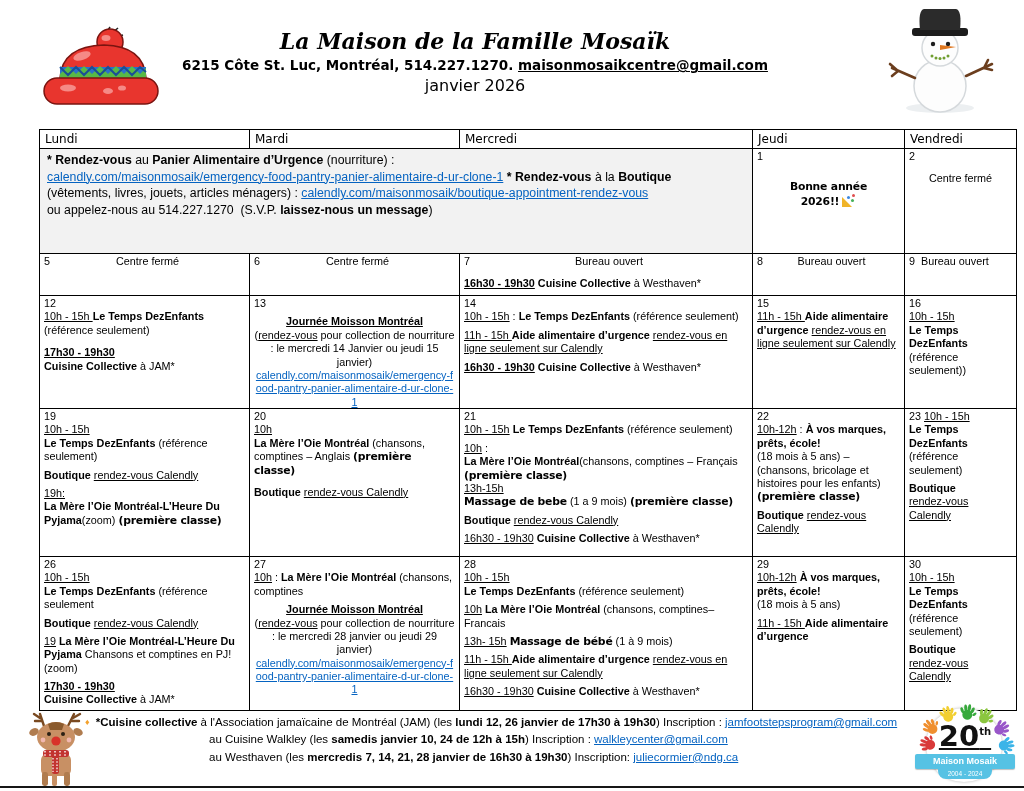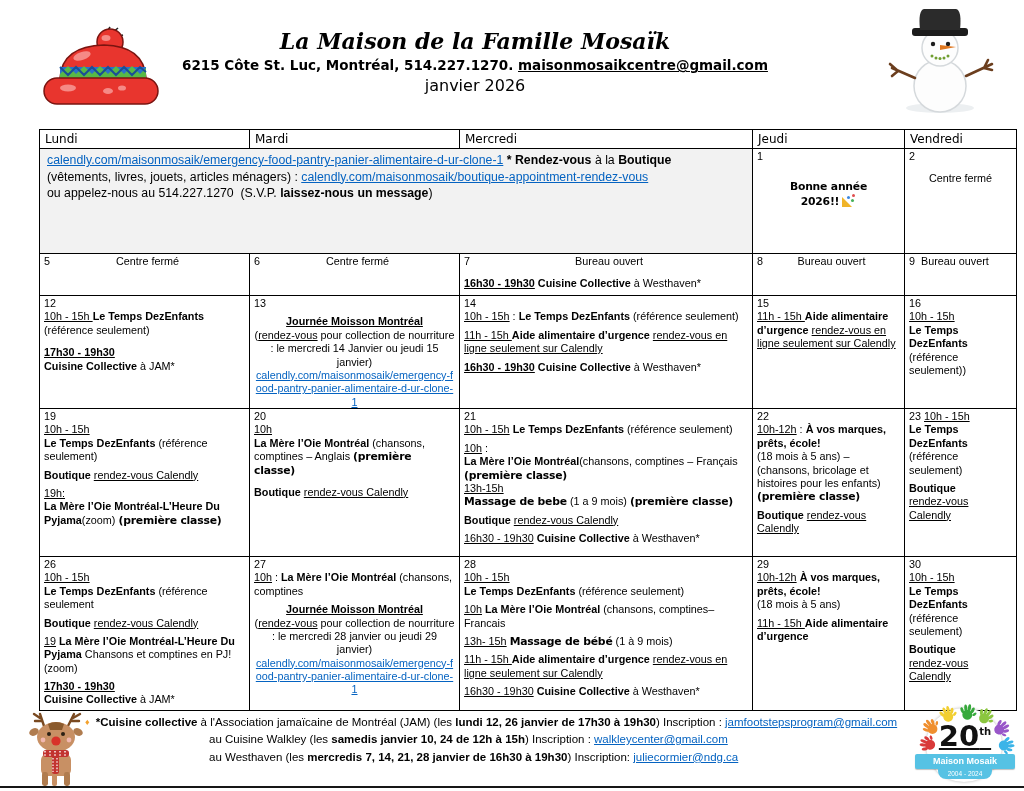--- a/index.html
+++ b/index.html
@@ -142,20 +142,21 @@
 </div>
 
 <div class="cal">
   <div class="cell dayhdr">Lundi</div>
   <div class="cell dayhdr">Mardi</div>
   <div class="cell dayhdr">Mercredi</div>
   <div class="cell dayhdr">Jeudi</div>
   <div class="cell dayhdr">Vendredi</div>
 
   <div class="cell info">
+      <div class="para"><span class="b ">* Rendez-vous</span><span class=""> au </span><span class="b ">Panier Alimentaire d’Urgence</span><span class=""> (nourriture) :</span></div>
       <div class="para"><a class="lk ">calendly.com/maisonmosaik/emergency-food-pantry-panier-alimentaire-d-ur-clone-1</a><span class="b "> * Rendez-vous</span><span class=""> à la </span><span class="b ">Boutique</span></div>
       <div class="para"><span class="">(vêtements, livres, jouets, articles ménagers) : </span><a class="lk ">calendly.com/maisonmosaik/boutique-appointment-rendez-vous</a></div>
       <div class="para"><span class="">ou appelez-nous au 514.227.1270&nbsp; (S.V.P. </span><span class="b ">laissez-nous un message</span><span class="">)</span></div>
     </div>
   <div class="cell">
       <div class="para"><span class="">1</span></div>
       <div class="para a-center g-lg"><span class="b comic ">Bonne année</span><br><span class="b comic ">2026!!</span><span class="party"></span></div>
     </div>
   <div class="cell">
       <div class="para"><span class="">2</span></div>

